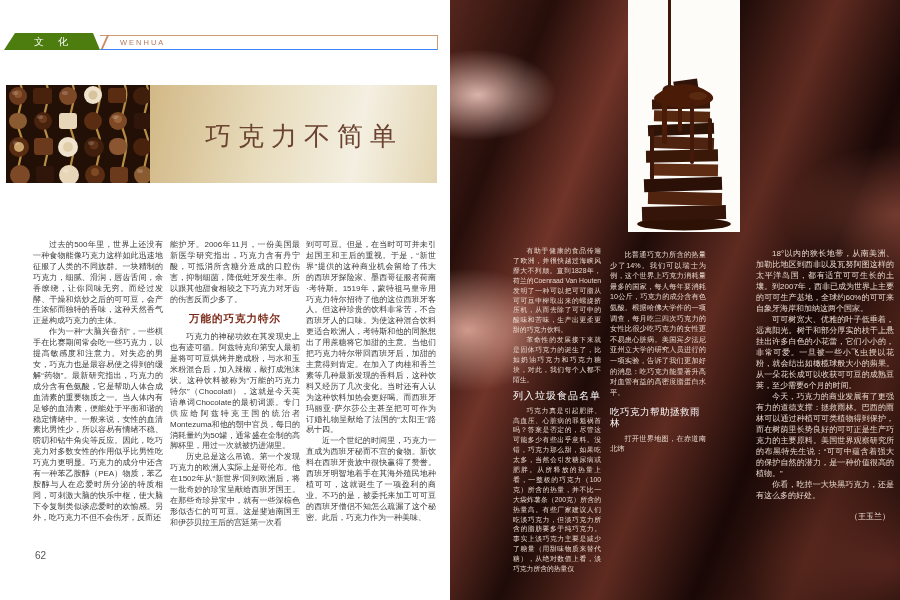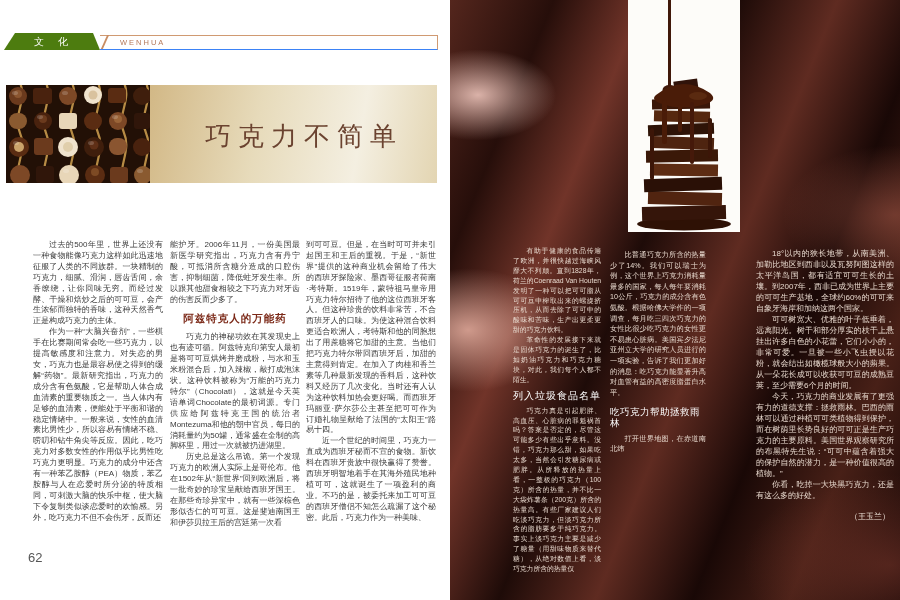--- a/index.html
+++ b/index.html
@@ -26,21 +26,21 @@
     color:#6b4330;font-weight:400;}
 
   
   .lcol{position:absolute;top:240px;width:130px;color:#3b3b3b;font-size:8px;
     line-height:10.9px;text-align:justify;}
   .lcol p{margin:0;text-indent:2em;}
   p.cont{text-indent:0;}
   #lcol1{left:33px;} #lcol2{left:170px;} #lcol3{left:306px;}
   .l-heading{font-size:10.5px;font-weight:bold;color:#7b2817;text-align:center;
     margin:9px 0 7px;font-family:"Liberation Serif",serif;letter-spacing:1px;}
-  .page-num{position:absolute;left:28px;top:550px;font-size:13px;color:#555;}
+  .page-num{position:absolute;left:35px;top:550px;font-size:10px;color:#555;}
 
   
   .right-page{position:absolute;left:450px;top:0;width:450px;height:600px;
     background-color:#240c09;
     background-image:
       radial-gradient(ellipse 120px 70px at 28px 95px, rgba(236,195,185,.9), rgba(236,195,185,0) 65%),
       radial-gradient(ellipse 140px 95px at 18px 330px, rgba(230,175,160,.85), rgba(230,175,160,0) 65%),
       radial-gradient(ellipse 160px 100px at 445px 215px, rgba(158,84,68,.6), rgba(158,84,68,0) 70%),
       radial-gradient(ellipse 210px 130px at 440px 565px, rgba(128,58,46,.55), rgba(128,58,46,0) 70%),
       linear-gradient(112deg,#54261d 0%,#260e0a 15%,#713429 28%,#1e0b08 42%,#5f2b21 56%,#190806 70%,#482017 84%,#120504 100%);}
@@ -133,21 +133,21 @@
   <div class="title-band">
     <div class="page-title">巧克力不简单</div>
   </div>
 
   <div class="lcol" id="lcol1">
     <p>过去的500年里，世界上还没有一种食物能像巧克力这样如此迅速地征服了人类的不同族群。一块精制的巧克力，细腻、滑润，唇齿舌间，余香缭绕，让你回味无穷。而经过发酵、干燥和焙炒之后的可可豆，会产生浓郁而独特的香味，这种天然香气正是构成巧克力的主体。</p>
     <p>作为一种“大脑兴奋剂”，一些棋手在比赛期间常会吃一些巧克力，以提高敏感度和注意力。对失恋的男女，巧克力也是最容易使之得到的缓解“药物”。最新研究指出，巧克力的成分含有色氨酸，它是帮助人体合成血清素的重要物质之一。当人体内有足够的血清素，便能处于平衡和谐的稳定情绪中。一般来说，女性的血清素比男性少，所以容易有情绪不稳、唠叨和钻牛角尖等反应。因此，吃巧克力对多数女性的作用似乎比男性吃巧克力更明显。巧克力的成分中还含有一种苯乙胺醇（PEA）物质，苯乙胺醇与人在恋爱时所分泌的特质相同，可刺激大脑的快乐中枢，使大脑下令复制类似谈恋爱时的欢愉感。另外，吃巧克力不但不会伤牙，反而还</p>
   </div>
   <div class="lcol" id="lcol2">
     <p class="cont">能护牙。2006年11月，一份美国最新医学研究指出，巧克力含有丹宁酸，可抵消所含糖分造成的口腔伤害，抑制细菌，降低蛀牙发生率。所以跟其他甜食相较之下巧克力对牙齿的伤害反而少多了。</p>
-    <div class="l-heading">阿兹特克人的万能药</div>
+    <div class="l-heading">万能的巧克力特尔</div>
     <p>巧克力的神秘功效在其发现史上也有迹可循。阿兹特克印第安人最初是将可可豆烘烤并磨成粉，与水和玉米粉混合后，加入辣椒，敲打成泡沫状。这种饮料被称为“万能的巧克力特尔”（Chocolatl），这就是今天英语单词Chocolate的最初词源。专门供应给阿兹特克王国的统治者Montezuma和他的朝中官员，每日的消耗量约为50罐，通常盛在金制的高脚杯里，用过一次就被扔进湖里。</p>
     <p>历史总是这么吊诡。第一个发现巧克力的欧洲人实际上是哥伦布。他在1502年从“新世界”回到欧洲后，将一批奇妙的珍宝呈献给西班牙国王。在那些奇珍异宝中，就有一些深棕色形似杏仁的可可豆。这是斐迪南国王和伊莎贝拉王后的宫廷第一次看</p>
   </div>
   <div class="lcol" id="lcol3">
     <p class="cont">到可可豆。但是，在当时可可并未引起国王和王后的重视。于是，“新世界”提供的这种商业机会留给了伟大的西班牙探险家、墨西哥征服者荷南·考特斯。1519年，蒙特祖马皇帝用巧克力特尔招待了他的这位西班牙客人。但这种珍贵的饮料非常苦，不合西班牙人的口味。为使这种混合饮料更适合欧洲人，考特斯和他的同胞想出了用蔗糖将它加甜的主意。当他们把巧克力特尔带回西班牙后，加甜的主意得到肯定。在加入了肉桂和香兰素等几种最新发现的香料后，这种饮料又经历了几次变化。当时还有人认为这种饮料加热会更好喝。而西班牙玛丽亚·萨尔莎公主甚至把可可作为订婚礼物呈献给了法国的“太阳王”路易十四。</p>
     <p>近一个世纪的时间里，巧克力一直成为西班牙秘而不宣的食物。新饮料在西班牙贵族中很快赢得了赞誉。西班牙明智地着手在其海外殖民地种植可可，这就诞生了一项盈利的商业。不巧的是，被委托来加工可可豆的西班牙僧侣不知怎么疏漏了这个秘密。此后，巧克力作为一种美味、</p>
   </div>
 
   <div class="page-num">62</div>
 

